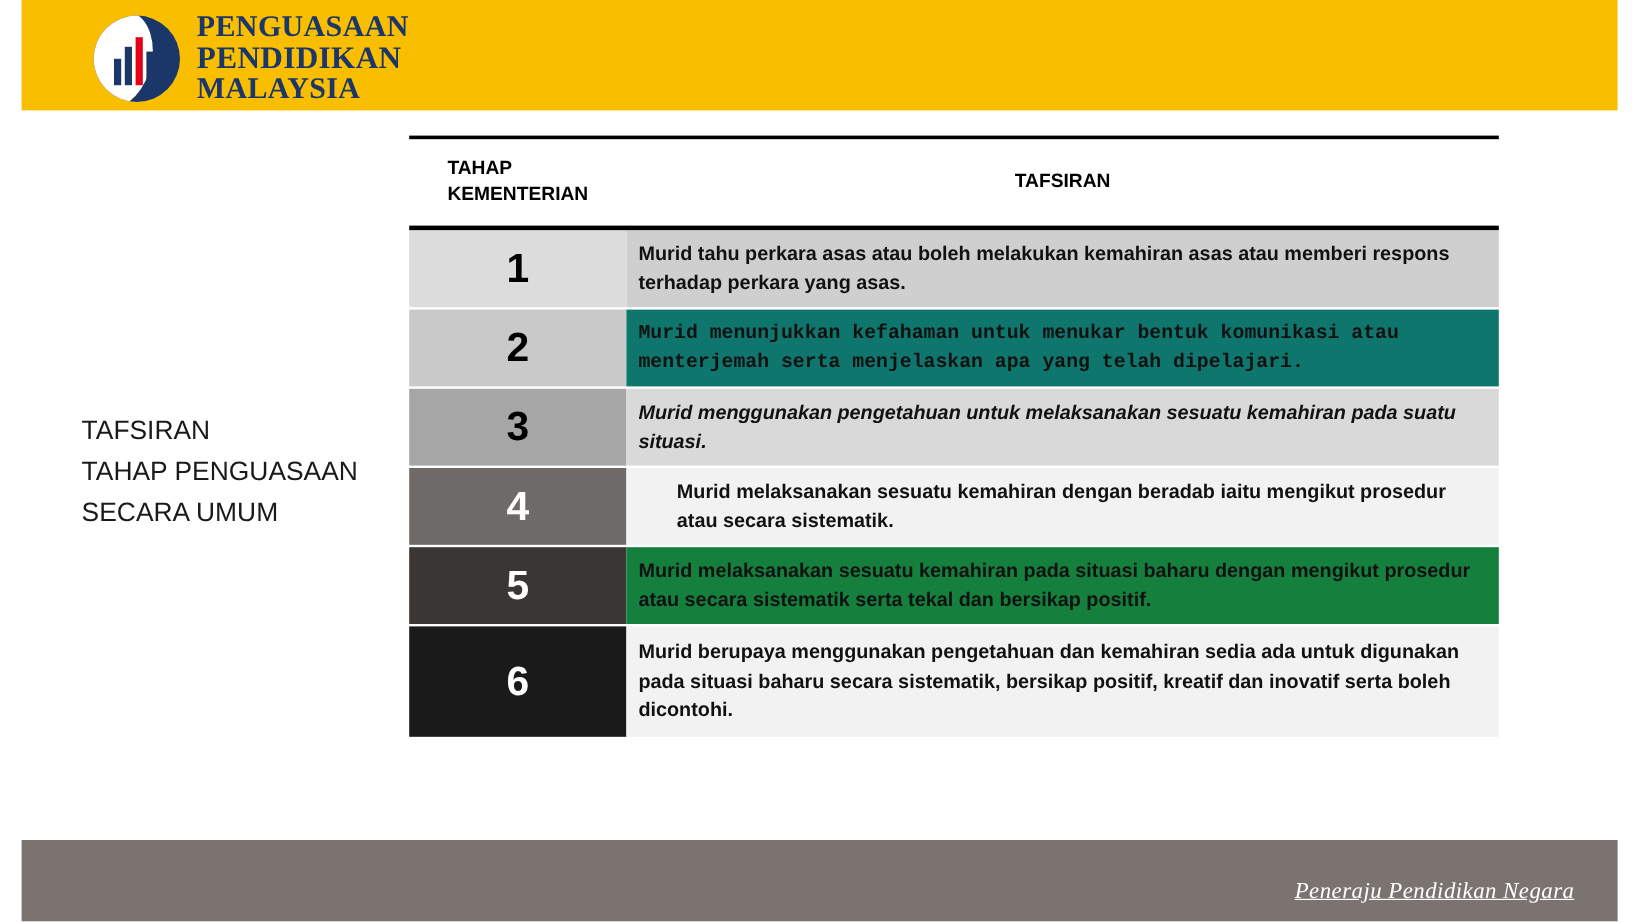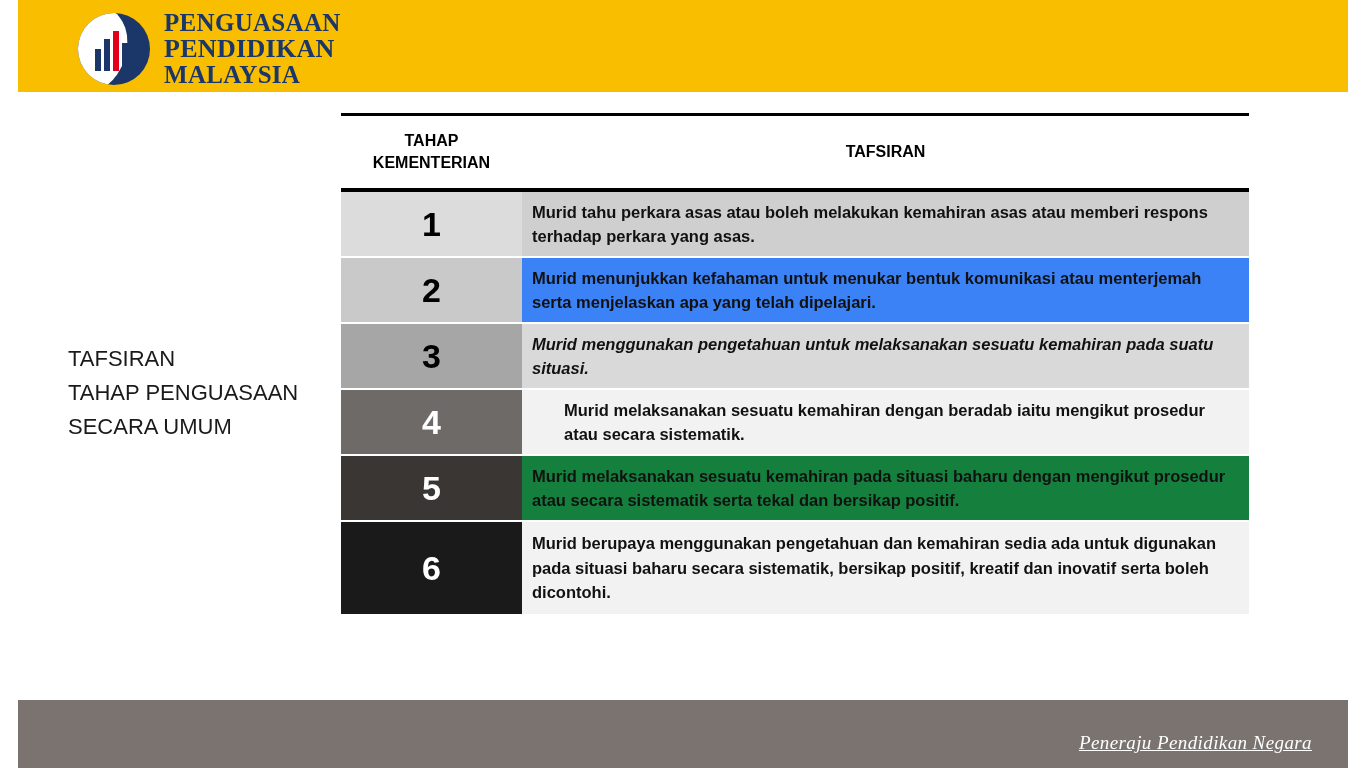--- a/index.html
+++ b/index.html
@@ -110,21 +110,20 @@
   .head-row {
     display: flex;
     height: 72px;
   }
   .head-level {
     width: 181px;
     flex: none;
     display: flex;
     align-items: center;
     justify-content: center;
-    text-align: center;
     font-size: 16px;
     font-weight: 700;
     line-height: 1.35;
     color: #000;
   }
   .head-desc {
     flex: 1;
     display: flex;
     align-items: center;
     justify-content: center;
@@ -219,21 +218,21 @@
     <div class="head-desc">TAFSIRAN</div>
   </div>
   <div class="rule-mid"></div>
   <div id="table-body">
       <div class="row" style="height: 64px;">
         <div class="cell-level" style="background: rgb(220, 220, 220); color: rgb(0, 0, 0);">1</div>
         <div class="cell-desc" style="background: rgb(207, 207, 207);">Murid tahu perkara asas atau boleh melakukan kemahiran asas atau memberi respons terhadap perkara yang asas.</div>
       </div>
       <div class="row" style="height: 64px;">
         <div class="cell-level" style="background: rgb(201, 201, 201); color: rgb(0, 0, 0);">2</div>
-        <div class="cell-desc" style="background: #3b82f6;">Murid menunjukkan kefahaman untuk menukar bentuk komunikasi atau menterjemah serta menjelaskan apa yang telah dipelajari.</div>
+        <div class="cell-desc" style="background: #0f766e; font-family: Liberation Mono, monospace;">Murid menunjukkan kefahaman untuk menukar bentuk komunikasi atau menterjemah serta menjelaskan apa yang telah dipelajari.</div>
       </div>
       <div class="row" style="height: 64px;">
         <div class="cell-level" style="background: rgb(166, 166, 166); color: rgb(0, 0, 0);">3</div>
         <div class="cell-desc" style="background: rgb(217, 217, 217); font-style: italic;">Murid menggunakan pengetahuan untuk melaksanakan sesuatu kemahiran pada suatu situasi.</div>
       </div>
       <div class="row" style="height: 64px;">
         <div class="cell-level" style="background: rgb(110, 106, 104); color: rgb(255, 255, 255);">4</div>
         <div class="cell-desc" style="background: rgb(242, 242, 242); padding-left: 42px;">Murid melaksanakan sesuatu kemahiran dengan beradab iaitu mengikut prosedur atau secara sistematik.</div>
       </div>
       <div class="row" style="height: 64px;">

